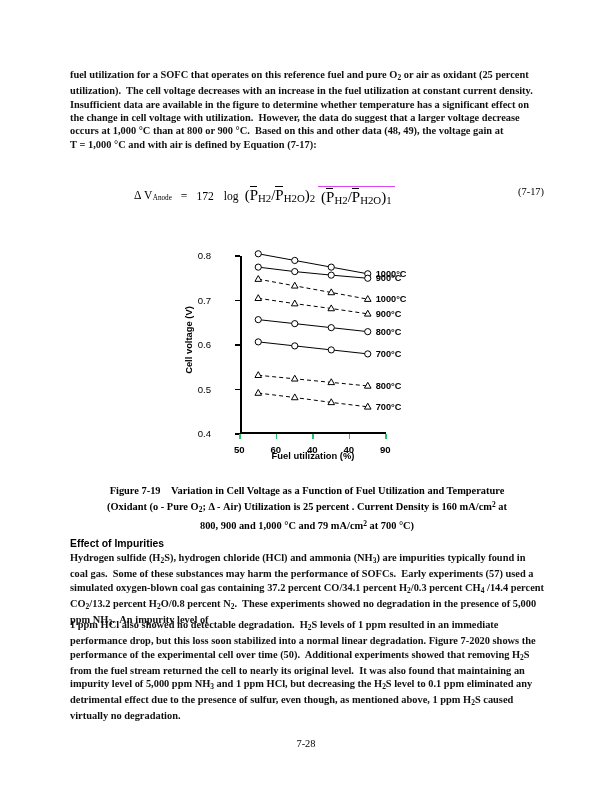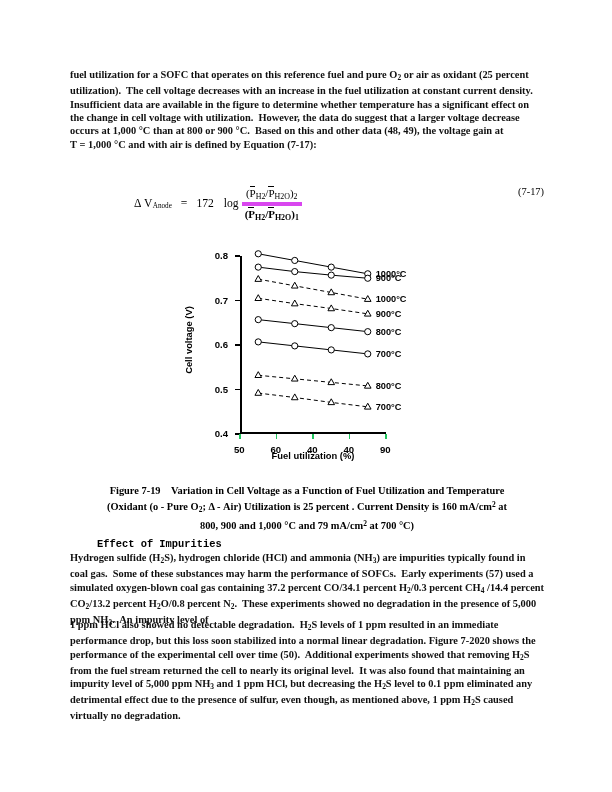--- a/index.html
+++ b/index.html
@@ -49,27 +49,25 @@
     align-items: center;
     font-size: 11.6px;
   }
   .eq-lhs { white-space: nowrap; letter-spacing: .2px; }
   .eq-lhs .sub-word { font-size: 0.62em; vertical-align: -0.2em; letter-spacing: 0; }
   .eq-eq { margin: 0 9px; }
   .eq-coef { margin-right: 10px; }
   .eq-log { margin-right: 3px; }
   .frac {
     display: inline-flex;
-    flex-direction: column;
-    align-items: center;
     vertical-align: middle;
-    font-size: 11px;
+    font-size: 15px;
   }
   .frac .num { padding: 0 3px 1px 3px; }
-  .frac .den { padding: 1px 3px 0 3px; border-top: 4px solid #d946ef; font-weight: bold; }
+  .frac .den { padding: 1px 3px 0 3px; border-top: 1px solid #d946ef; }
   .pbar {
     position: relative;
     display: inline-block;
     padding-top: 1px;
   }
   .pbar::before {
     content: "";
     position: absolute;
     left: 0; right: 1px; top: 0px;
     border-top: 1px solid #000;
@@ -111,25 +109,25 @@
   }
   .tick-x {
     position: absolute;
     bottom: -5px;
     width: 1.4px; height: 5px;
     background: #22c55e;
   }
   .ylabel-tick {
     position: absolute;
     right: 100%;
-    margin-right: 7px;
+    margin-right: 24px;
     transform: translateY(-50%);
     font-family: "Liberation Sans", sans-serif;
     font-size: 9.6px;
-    font-weight: bold;
+    font-weight: normal;
     white-space: nowrap;
   }
   .xlabel-tick {
     position: absolute;
     top: 100%;
     margin-top: 5px;
     transform: translateX(-50%);
     font-family: "Liberation Sans", sans-serif;
     font-size: 9.6px;
     font-weight: bold;
@@ -173,24 +171,23 @@
     font-weight: bold;
     font-size: 10.4px;
     line-height: 14.2px;
     text-align: center;
   }
 
   
   #impurities-heading {
     position: absolute;
     left: 70px; top: 538px;
-    font-family: Liberation Mono, monospace;
-    font-weight: bold;
-    font-size: 10.4px;
-    margin-left: 27px;
+    font-family: Liberation Sans, sans-serif;
+    font-weight: bold;
+    font-size: 10.4px;
   }
   #impurities-paragraph { left: 70px; top: 551px; width: 474px; }
   #degradation-paragraph { left: 70px; top: 618px; width: 474px; }
 
   #page-number {
     position: absolute;
     left: 0; top: 738px;
     width: 612px;
     text-align: center;
     font-family: "Liberation Serif", serif;
@@ -340,14 +337,15 @@
   <div class="para" id="degradation-paragraph">
     <p>1 ppm HCl also showed no detectable degradation.&nbsp; H<sub>2</sub>S levels of 1 ppm resulted in an
     immediate performance drop, but this loss soon stabilized into a normal linear degradation.
     Figure 7-2020 shows the performance of the experimental cell over time (50).&nbsp; Additional
     experiments showed that removing H<sub>2</sub>S from the fuel stream returned the cell to nearly its
     original level.&nbsp; It was also found that maintaining an impurity level of 5,000 ppm NH<sub>3</sub> and
     1 ppm HCl, but decreasing the H<sub>2</sub>S level to 0.1 ppm eliminated any detrimental effect due to the
     presence of sulfur, even though, as mentioned above, 1 ppm H<sub>2</sub>S caused virtually no degradation.</p>
   </div>
 
+  <div id="page-number">7-28</div>
 
 </div>
 
 </body></html>

